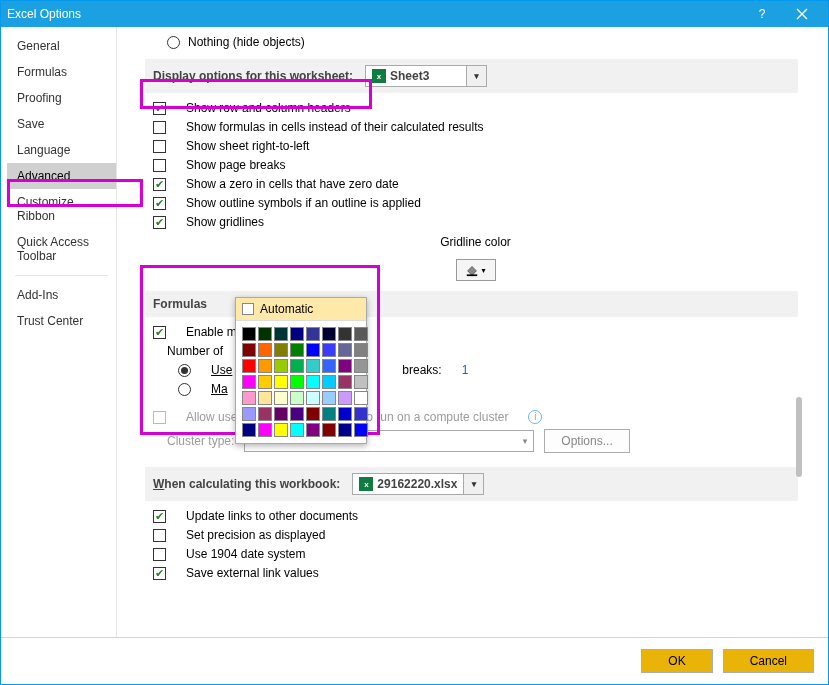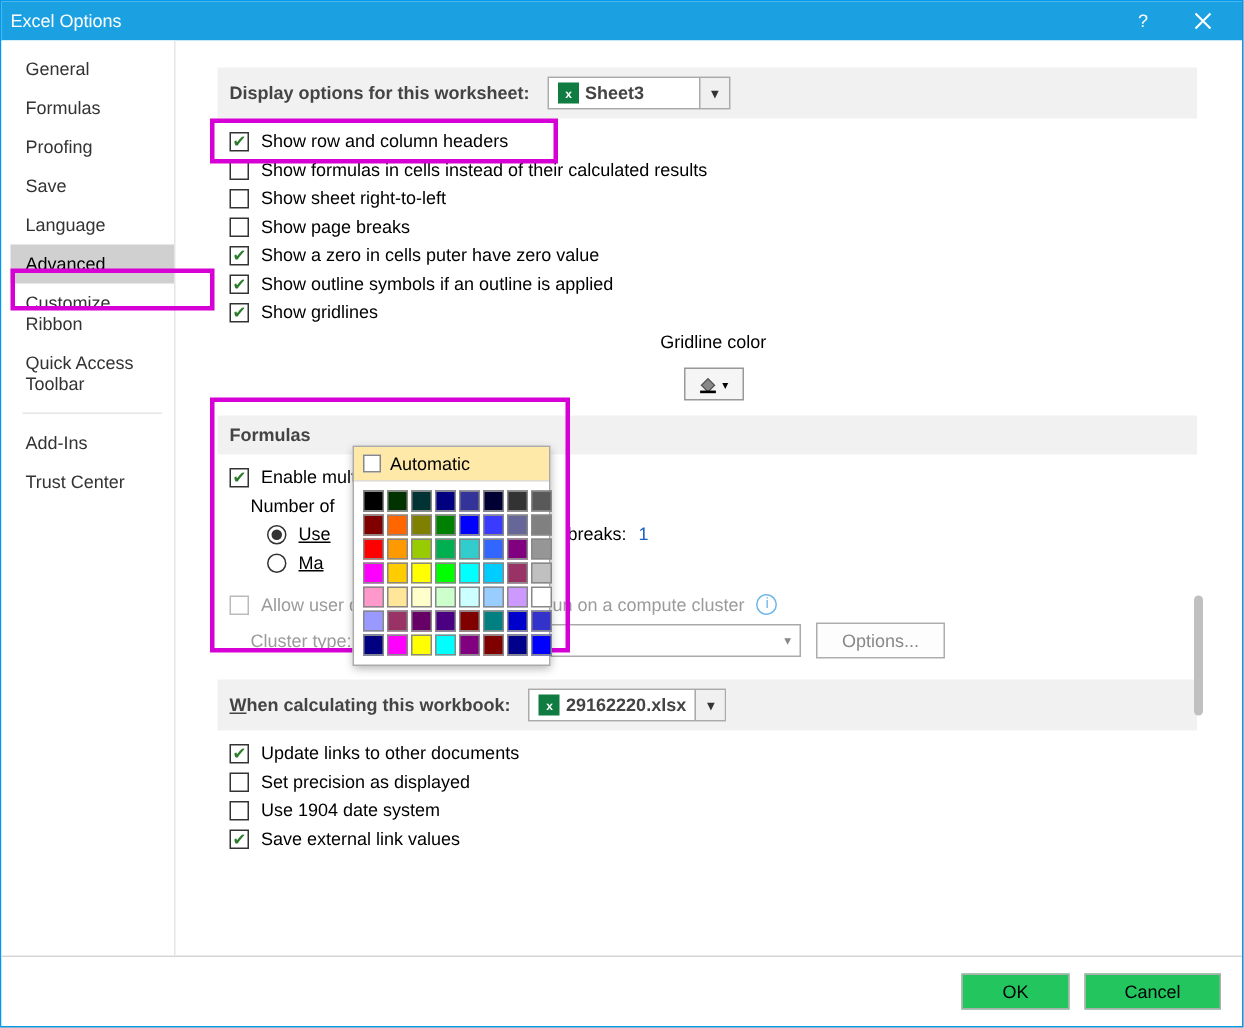--- a/index.html
+++ b/index.html
@@ -19,38 +19,38 @@
   .radio-shape, .check-shape { width: 13px; height: 13px; border: 1px solid #333; flex: 0 0 auto; }
   .radio-shape { border-radius: 50%; position: relative; }
   .radio-shape.on::after { content:""; position:absolute; top:2px; left:2px; width:7px; height:7px; border-radius:50%; background:#333; }
   .check-shape { position: relative; }
   .check-shape.on::after { content:""; position:absolute; left:1px; top:-1px; font-size:11px; color:#2b7d2b; content:"✔"; }
   .section-header { background: #f1f1f1; padding: 6px 8px; font-weight: bold; color: #444; margin: 10px 0 8px 0; display: flex; align-items: center; gap: 12px; }
   .section-header.plain { background: #f1f1f1; }
   .dropdown { display: inline-flex; align-items: center; border: 1px solid #aaa; height: 22px; background: #fff; }
   .dropdown .dd-content { padding: 0 6px; display: flex; align-items: center; gap: 4px; min-width: 100px; }
   .dropdown .dd-btn { width: 20px; height: 20px; border-left: 1px solid #aaa; background: #f0f0f0; display:flex; align-items:center; justify-content:center; font-size:9px; color:#333; }
-  .opt-row { display: flex; align-items: center; gap: 8px; margin: 5px 0 5px 8px; }
+  .opt-row { display: flex; align-items: center; gap: 20px; margin: 5px 0 5px 8px; }
   .indent1 { margin-left: 22px; }
   .indent2 { margin-left: 33px; }
   .highlight-box1 { position: absolute; border: 3px solid #d600d6; pointer-events: none; }
   .gridline-row { display:flex; align-items:center; gap:10px; margin: 6px 0 6px 8px; flex-direction: column; }
   .colbtn { border:1px solid #999; width:40px; height:22px; display:flex; align-items:center; justify-content:center; gap:2px; background:#f5f5f5; }
   .bucket { width:14px; height:14px; }
   .color-popup { position:absolute; top:0; left:0; width:132px; border:1px solid #aaa; background:#fff; box-shadow:0 2px 6px rgba(0,0,0,0.3); z-index:50; }
   .auto-row { display:flex; align-items:center; gap:6px; padding:4px 6px; background:#ffe9a8; border-bottom:1px solid #ddd; }
   .auto-sw { width:12px; height:12px; border:1px solid #888; background:#fff; }
   .swatch-grid { display:grid; grid-template-columns: repeat(8, 14px); gap:2px; padding:6px; }
   .sw { width:14px; height:14px; border:1px solid #888; }
   .disabled { color: #9b9b9b; }
   .thin-input { border:1px solid #aaa; height:22px; background:#fff; display:inline-flex; align-items:center; padding:0 6px; min-width:290px; color:#888; }
   .btn { border:1px solid #adadad; background:#fdfdfd; padding:4px 16px; color:#888; }
   .info { display:inline-block; width:14px; height:14px; border:1px solid #6fb7e8; border-radius:50%; color:#6fb7e8; font-size:10px; text-align:center; line-height:12px; }
   .footer { flex:0 0 auto; height:46px; display:flex; justify-content:flex-end; align-items:center; gap:10px; padding:0 14px; background:#fff; }
-  .fbtn { border:1px solid #adadad; background:#22c55e; padding:4px 26px; font-size:12px; cursor:default; }
+  .fbtn { border:1px solid #adadad; background:#eab308; padding:4px 26px; font-size:12px; cursor:default; }
   .xl-icon { width:14px; height:14px; background:#107c41; color:#fff; font-size:8px; font-weight:bold; display:inline-flex; align-items:center; justify-content:center; }
   .scroll-hint { position:absolute; right:2px; top:370px; width:6px; height:80px; background:#c0c0c0; border-radius:3px; }
   u.acc { text-decoration: underline; }
 </style>
 </head>
 <body>
 
 <div class="window">
   <div class="titlebar">
     <div class="title">Excel Options</div>
@@ -73,20 +73,24 @@
       <div class="side-item">Customize Ribbon</div>
       <div class="side-item">Quick Access Toolbar</div>
       <div class="side-sep"></div>
       <div class="side-item">Add-Ins</div>
       <div class="side-item">Trust Center</div>
     </div>
 
     <div class="content">
       <div class="content-inner">
 
+        <div class="radio-row">
+          <span class="radio-shape"></span>
+          <span>Nothing (hide objects)</span>
+        </div>
 
         <div class="section-header">
           <span>Display options for this worksheet:</span>
           <span style="display:inline-flex;flex:0 0 auto;">
             <span class="dropdown">
               <span class="dd-content">
                   <span class="xl-icon">x</span>
                   <span>Sheet3</span>
                 </span>
               <span class="dd-btn">▾</span>
@@ -106,21 +110,21 @@
             <div class="opt-row">
               <span class="check-shape "></span>
               <span>Show sheet right-to-left</span>
             </div>
             <div class="opt-row">
               <span class="check-shape "></span>
               <span>Show page breaks</span>
             </div>
             <div class="opt-row">
               <span class="check-shape on"></span>
-              <span>Show a zero in cells puter have zero value</span>
+              <span>Show a zero in cells that have zero date</span>
             </div>
             <div class="opt-row">
               <span class="check-shape on"></span>
               <span>Show outline symbols if an outline is applied</span>
             </div>
             <div class="opt-row">
               <span class="check-shape on"></span>
               <span>Show gridlines</span>
             </div>
           </div>

